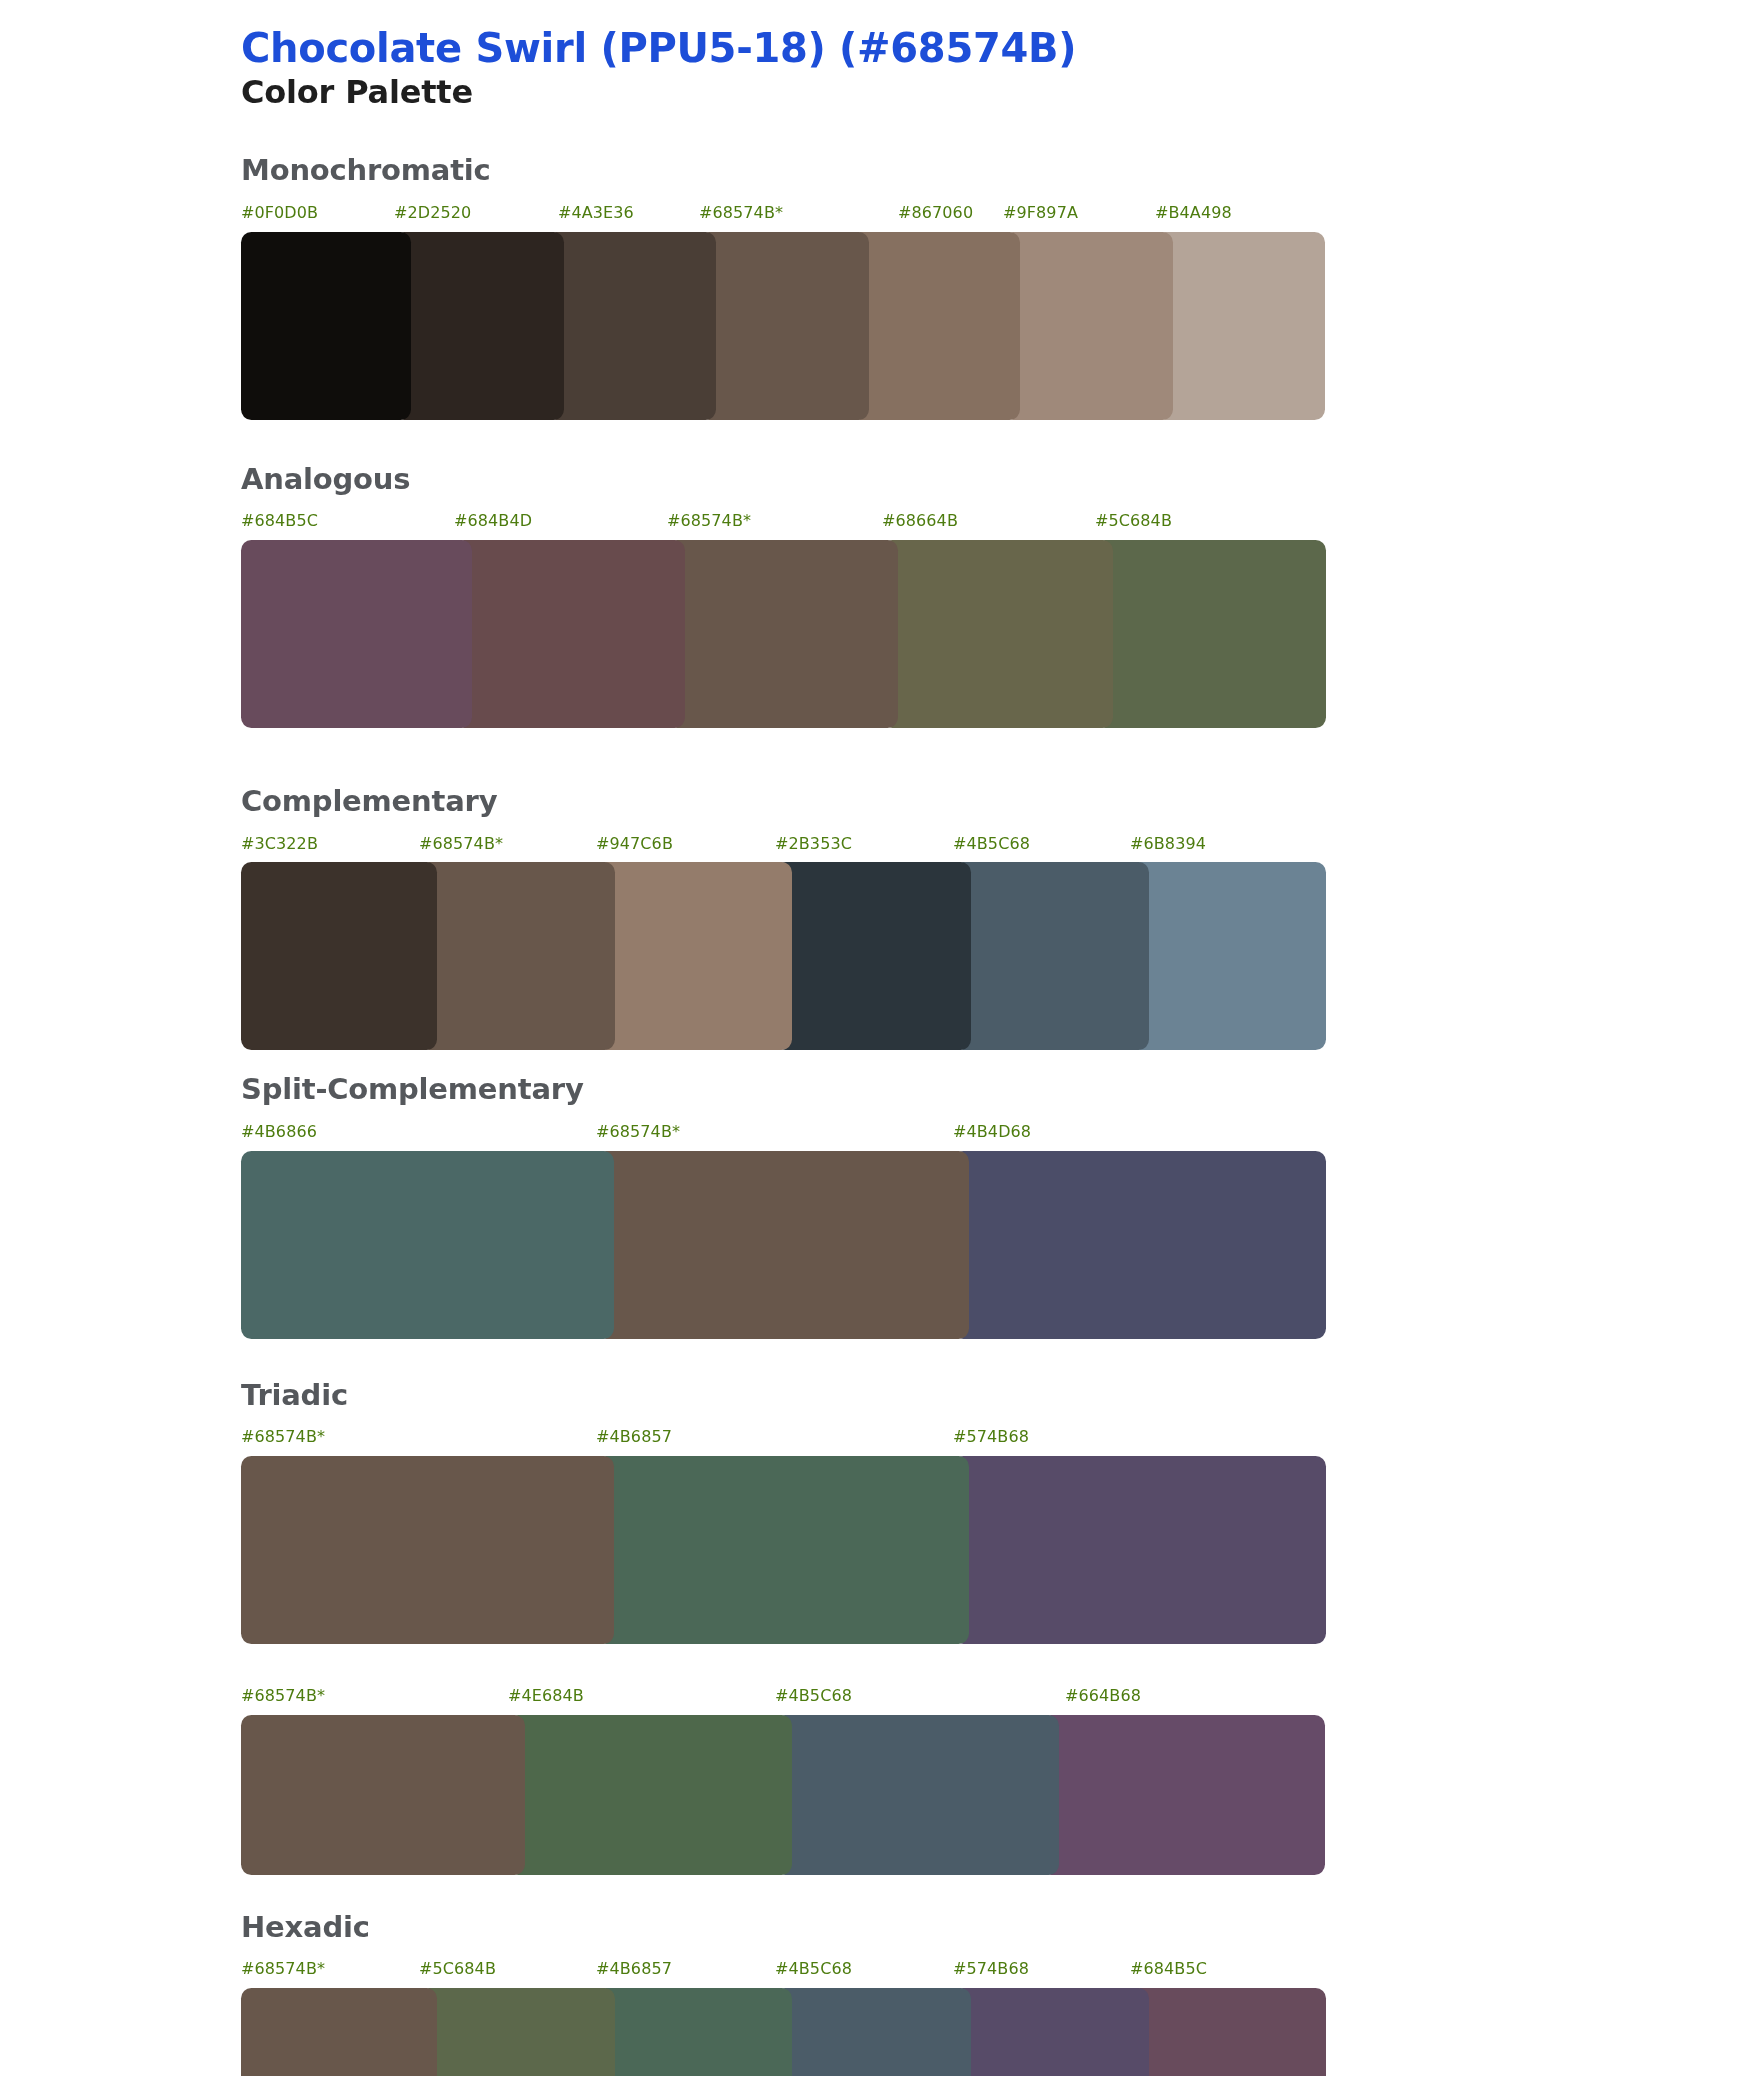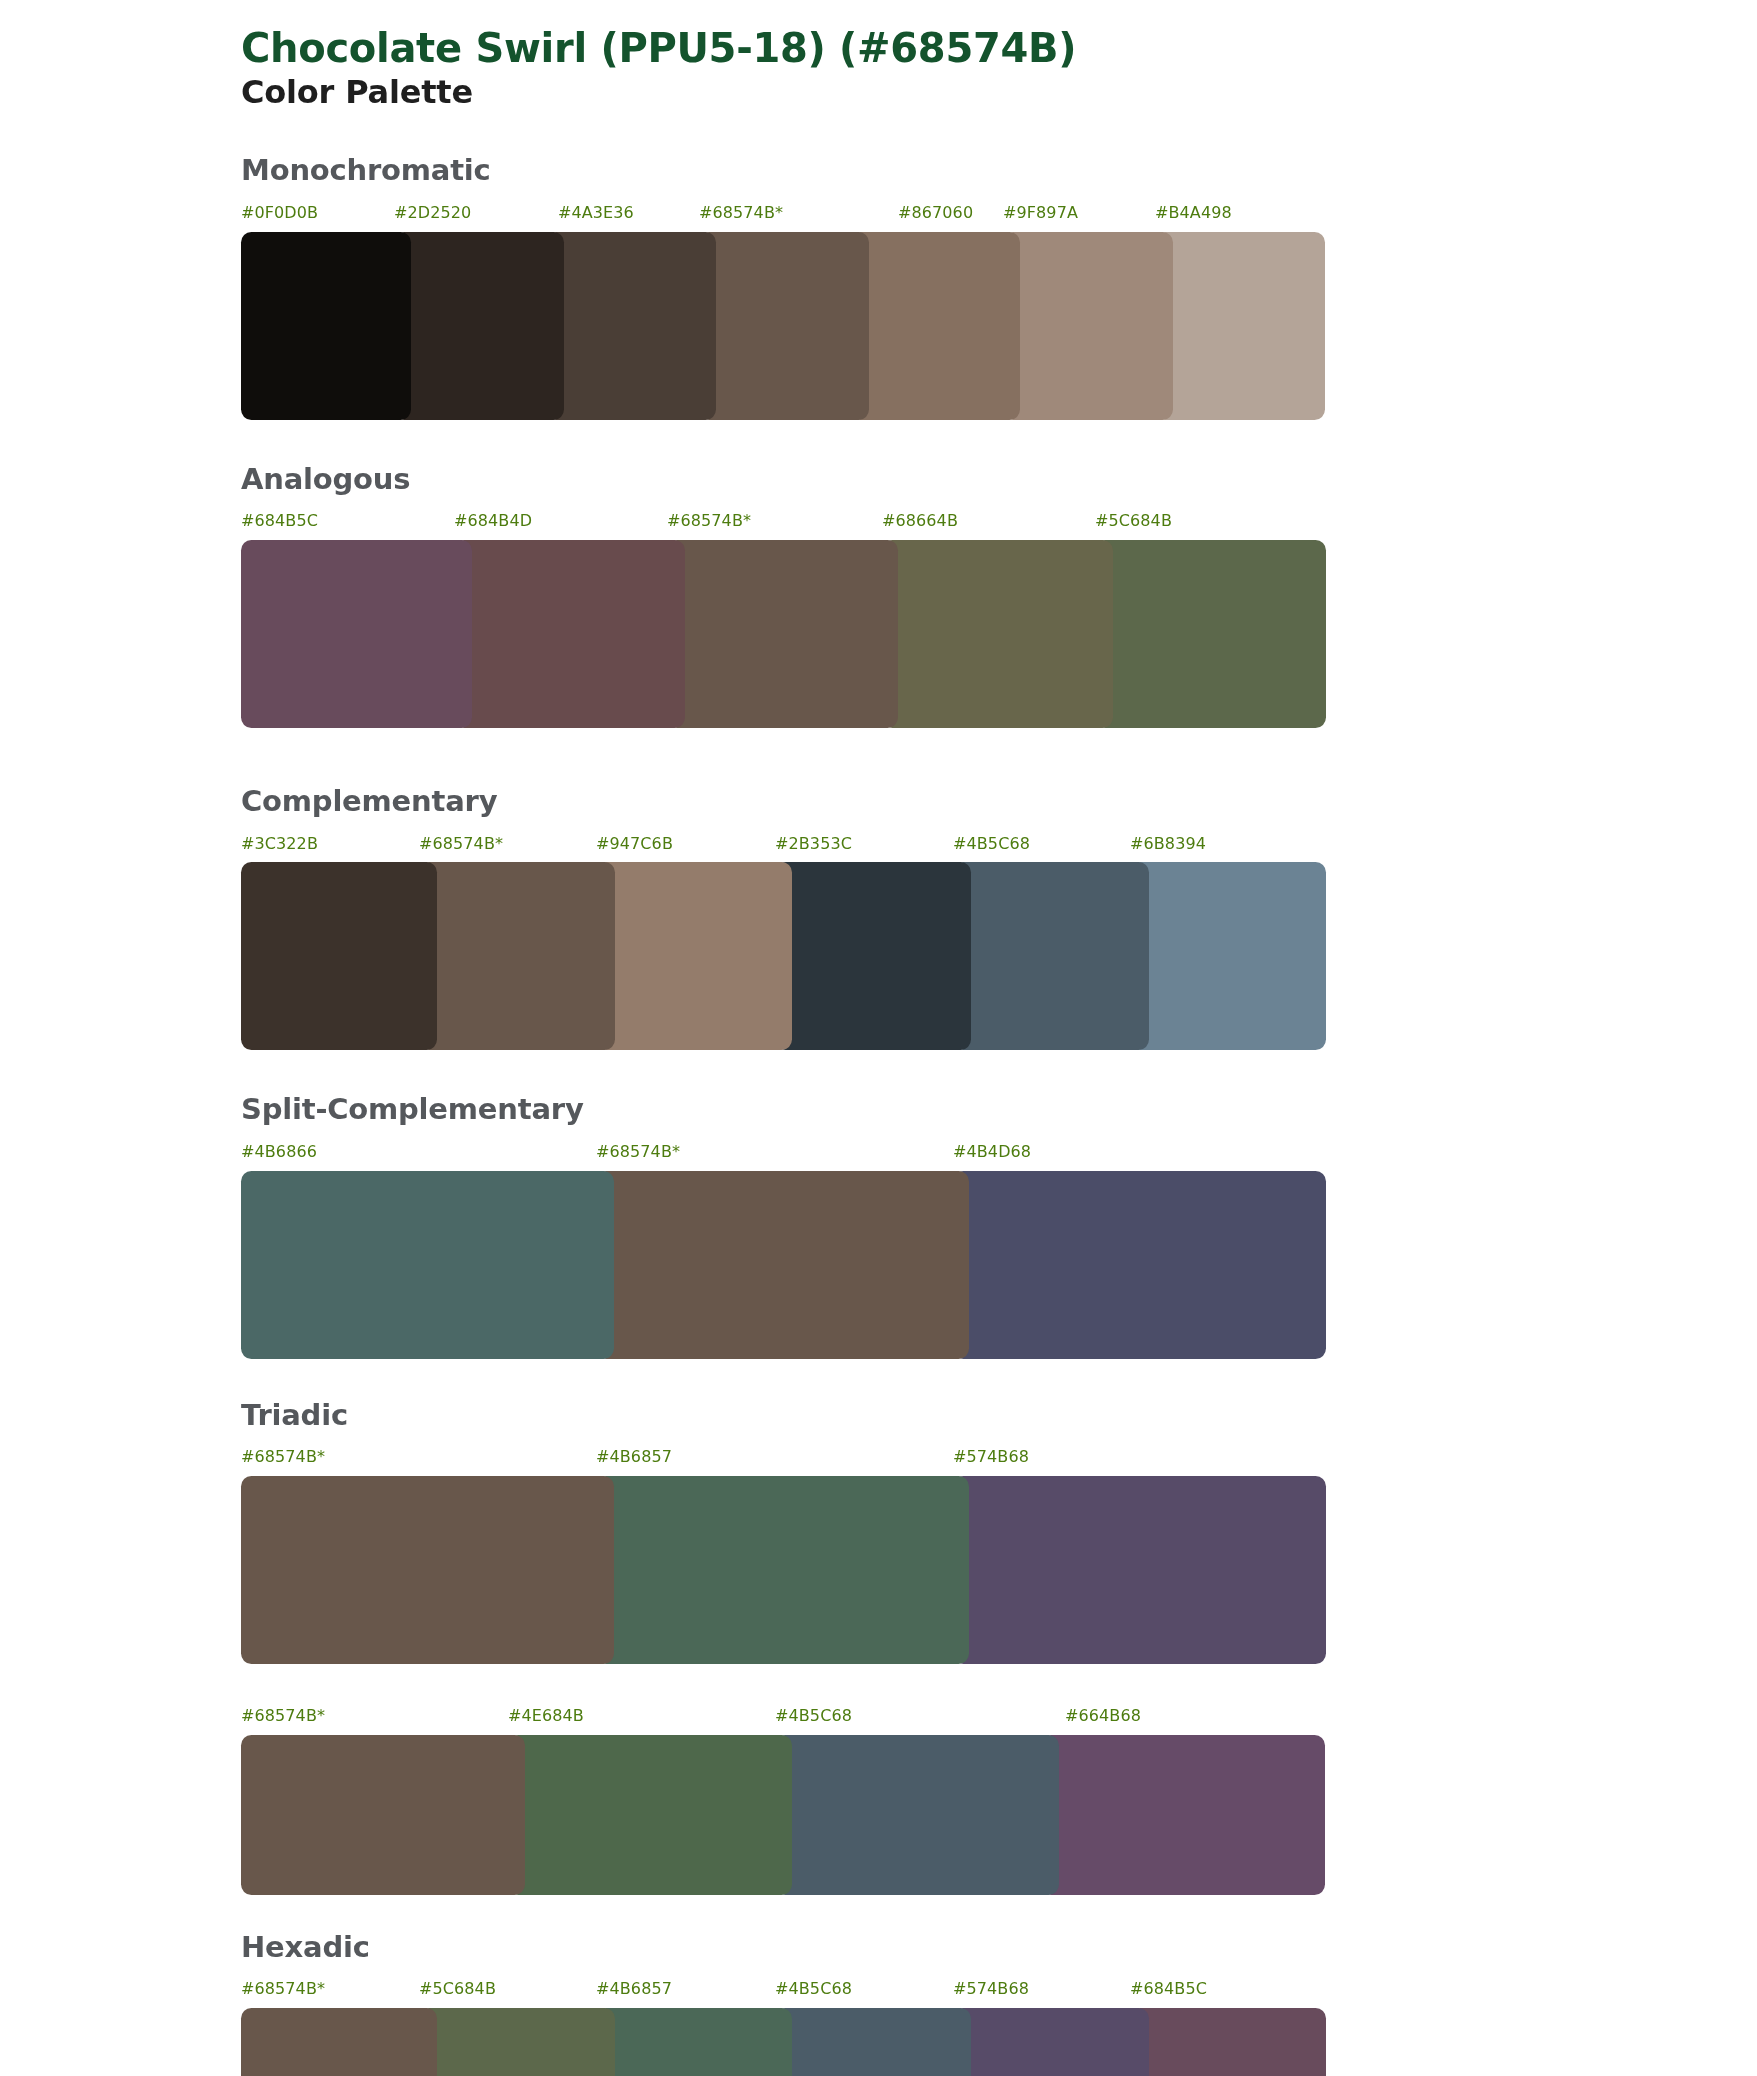--- a/index.html
+++ b/index.html
@@ -23,21 +23,21 @@
     padding: 0;
   }
 
   
   .header {
     padding: 27px 0 0 241px;
   }
   .page-title {
     font-size: 40px;
     font-weight: bold;
-    color: #14532d;
+    color: #1d4ed8;
     letter-spacing: -0.3px;
     line-height: 1.08;
     margin: 0 0 4.8px 0;
     white-space: nowrap;
   }
   .page-subtitle {
     font-size: 32px;
     font-weight: bold;
     color: #1f1f1f;
     letter-spacing: -0.2px;
@@ -86,21 +86,21 @@
   .swatch {
     position: absolute;
     top: 0;
     border-radius: 10.4px;
   }
 
   
   .sec-mono      { margin-top: 0px; }
   .sec-analogous { margin-top: 45px; }
   .sec-comp      { margin-top: 59px; }
-  .sec-split     { margin-top: 45px; }
+  .sec-split     { margin-top: 25px; }
   .sec-triadic   { margin-top: 42px; }
   .sec-tetradic  { margin-top: 42px; }
   .sec-hexadic   { margin-top: 38px; }
 
   
   .footer {
     position: absolute;
     left: 241px;
     top: 2033px;
     font-size: 17.6px;

